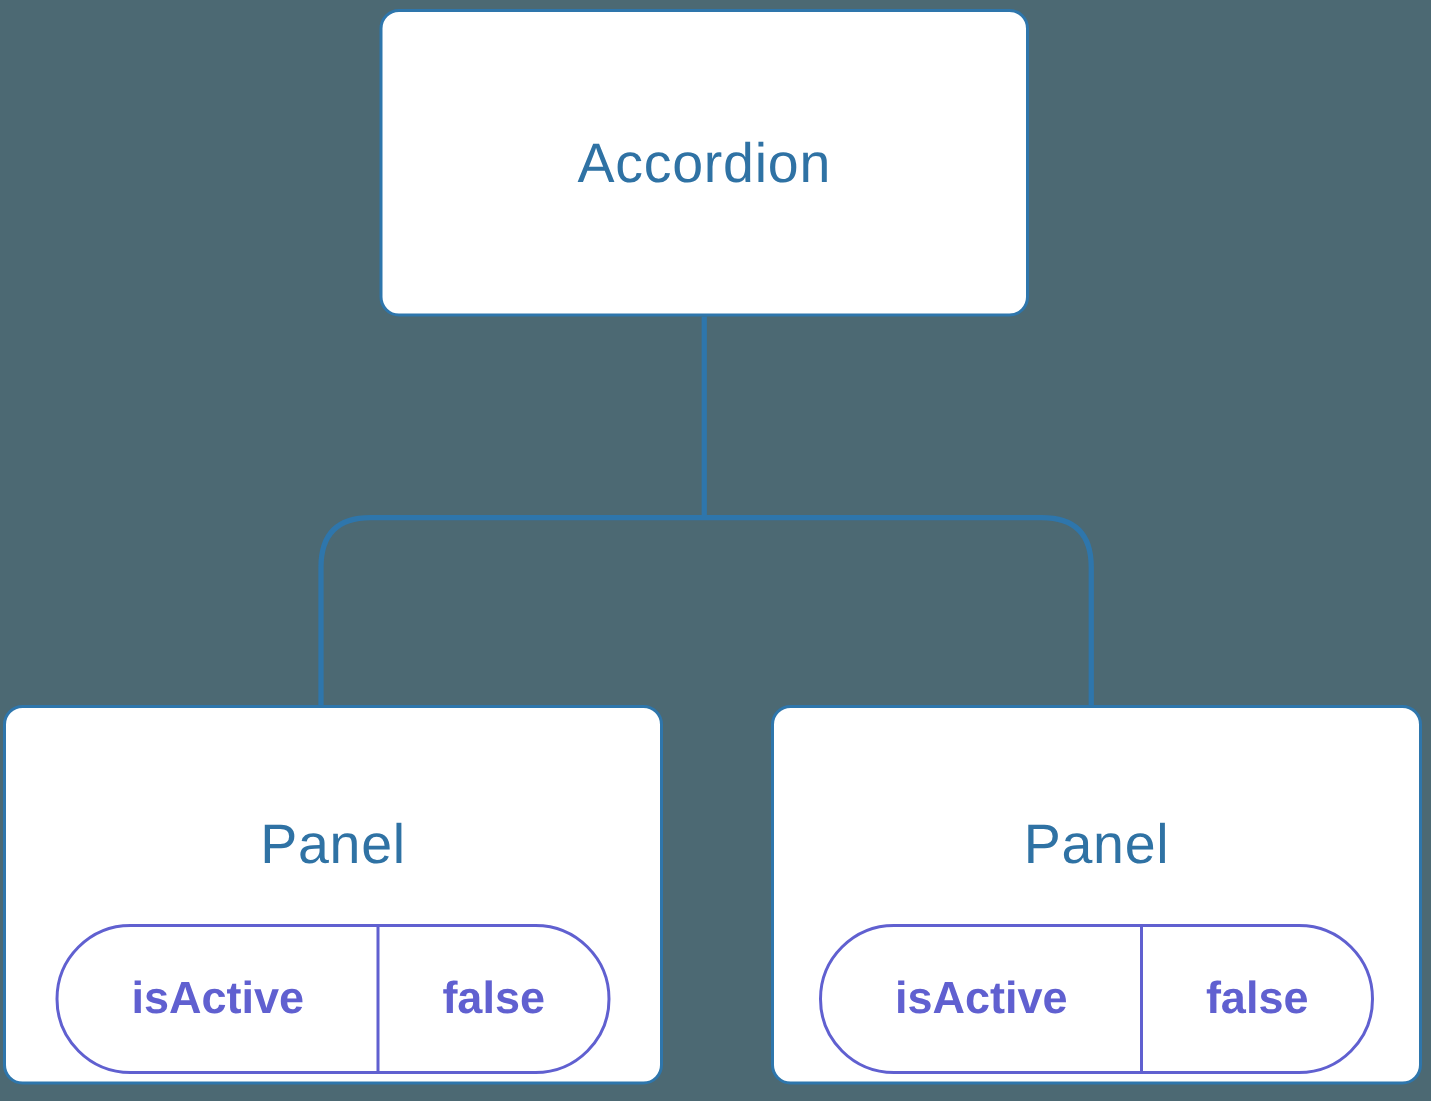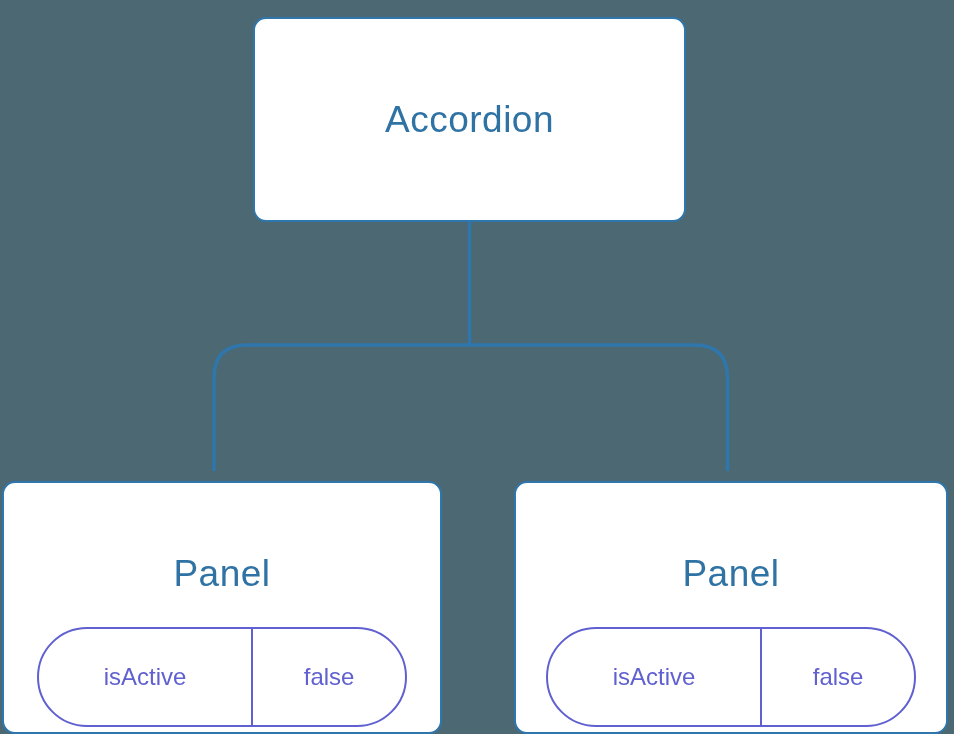--- a/index.html
+++ b/index.html
@@ -29,21 +29,20 @@
   .connectors path {
     stroke: var(--line-blue);
     stroke-width: 3.5;
     fill: none;
   }
   .node {
     position: absolute;
     background: var(--node-bg);
     border: 2.5px solid var(--line-blue);
     border-radius: 13px;
-    margin-top: 11px;
   }
   .node-root {
     left: 253px; top: 6px;
     width: 433px; height: 205px;
     display: flex;
     align-items: center;
     justify-content: center;
   }
   .node-label {
     color: var(--node-text);
@@ -74,22 +73,22 @@
     display: flex;
     align-items: stretch;
     overflow: hidden;
     background: var(--node-bg);
   }
   .state-cell {
     display: flex;
     align-items: center;
     justify-content: center;
     color: var(--state-purple);
-    font-size: 24px;
-    font-weight: 400;
+    font-size: 30px;
+    font-weight: 700;
   }
   .state-key   { width: 58%; }
   .state-value { width: 42%; border-left: 2px solid var(--state-purple); }
 </style>
 </head>
 <body>
 
 <div class="canvas">
 
   <svg class="connectors" viewBox="0 0 954 734" xmlns="http://www.w3.org/2000/svg">

